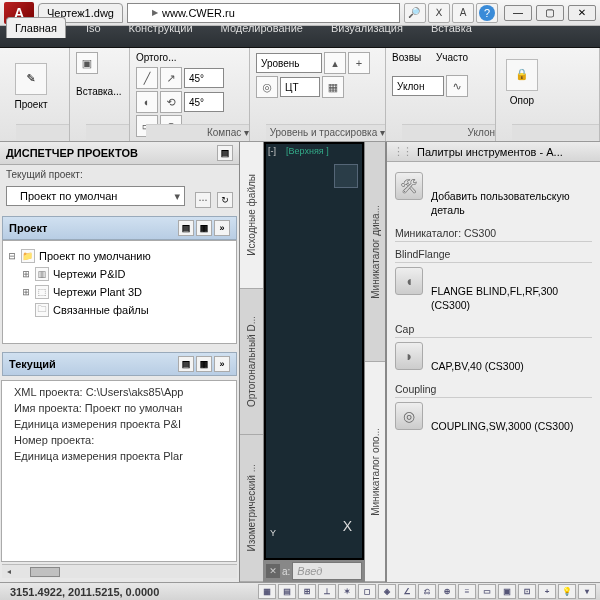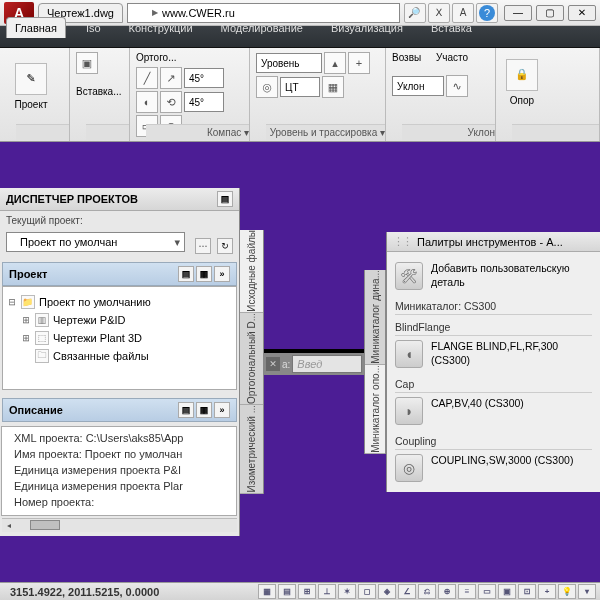--- a/index.html
+++ b/index.html
@@ -27,21 +27,21 @@
   .rgroup { border-right:1px solid #bbb; padding:4px 6px 0 6px; display:flex; flex-direction:column; position:relative; }
   .rgroup .gtitle { position:absolute; bottom:1px; left:16px; right:0; text-align:right; font-size:10px; color:#555; border-top:1px solid #ccc; padding:2px 0; background:#e0e0e0; }
   .big-btn { display:flex; flex-direction:column; align-items:center; justify-content:center; width:50px; height:68px; border:1px solid transparent; }
   .big-btn .ic { width:32px; height:32px; background:#f8f8f8; border:1px solid #bbb; display:flex; align-items:center; justify-content:center; }
   .big-btn .lbl { margin-top:4px; font-size:10px; text-align:center; }
   .sm-row { display:flex; gap:2px; align-items:center; margin-bottom:2px; }
   .sm-btn { width:22px; height:22px; border:1px solid #aaa; background:#fafafa; display:flex; align-items:center; justify-content:center; font-size:11px; color:#555; }
   .sm-field { width:40px; height:20px; border:1px solid #888; background:#fff; padding:0 4px; display:flex; align-items:center; font-size:10px; }
 
   
-  .workspace { position:absolute; top:142px; left:0; right:0; bottom:18px; display:flex; background:#4c1d95;align-items:center; }
+  .workspace { position:absolute; top:142px; left:0; right:0; bottom:18px; display:flex; background:#f97316; }
 
   
   .left-panel { width:240px; background:#e8e8e8; display:flex; flex-direction:column; border-right:1px solid #888; }
   .panel-head { background:linear-gradient(#ececec,#d6d6d6); border-bottom:1px solid #aaa; padding:3px 6px; font-weight:bold; display:flex; align-items:center; justify-content:space-between; }
   .panel-sub { padding:4px 6px; font-size:10px; color:#444; }
   .combo { border:1px solid #888; background:#fff; height:20px; display:flex; align-items:center; padding:0 13px; margin:2px 6px 10px 6px; position:relative; }
   .combo::after { content:"▾"; position:absolute; right:4px; color:#555; }
   .sect-head { background:linear-gradient(#d0e0f0,#b8cde4); border:1px solid #9ab; padding:3px 6px; margin:0 2px; font-weight:bold; display:flex; align-items:center; justify-content:space-between; }
   .sect-icons { display:flex; gap:2px; }
   .si { width:16px; height:16px; border:1px solid #aaa; background:#f4f4f4; font-size:9px; display:flex; align-items:center; justify-content:center; }
@@ -78,21 +78,21 @@
   .vtabs2 { width:22px; background:#d4d4d4; display:flex; flex-direction:column; border-right:1px solid #888; border-left:1px solid #888;}
   
   
   .right-panel { flex:1; background:#efefef; display:flex; flex-direction:column; border-left:1px solid #888; }
   .rp-head { background:linear-gradient(#ececec,#d6d6d6); border-bottom:1px solid #aaa; padding:3px 6px; display:flex; align-items:center; gap:6px; }
   .rp-head .grip { color:#999; letter-spacing:-2px; }
   .rp-body { flex:1; overflow:auto; padding:6px 8px; }
   .tool-item { display:flex; align-items:flex-start; gap:8px; padding:4px 0; border-top:1px solid #ccc; }
   .tool-item:first-child { border-top:none; }
   .tool-ic { width:28px; height:28px; background:linear-gradient(#eee,#ccc); border:1px solid #aaa; border-radius:3px; flex-shrink:0; display:flex; align-items:center; justify-content:center; font-size:14px; color:#666;}
-  .tool-txt { flex:1; font-size:10.5px; line-height:1.3; }
+  .tool-txt { flex:1; font-size:10.5px; line-height:1.3;margin-top:18px; }
   .cat-label { font-size:10.5px; color:#333; padding:6px 0 2px 0; }
 
   
   .statusbar { position:absolute; left:0; right:0; bottom:0; height:18px; background:linear-gradient(#e8e8e8,#d4d4d4); border-top:1px solid #999; display:flex; align-items:center; padding:0 4px; gap:2px; font-size:10px;font-weight:bold; }
   .statusbar .coords { flex:0 0 auto; padding:0 6px; color:#333; }
   .sb-btn { width:18px; height:15px; border:1px solid #aaa; background:#f0f0f0; font-size:8px; display:flex; align-items:center; justify-content:center; color:#557; }
   .sb-spacer { flex:1; }
 
   .flex-row { display:flex; gap:4px; }
 </style>
@@ -235,33 +235,33 @@
           <span>Чертежи Plant 3D</span>
         </div>
       <div class="tree-row l1">
           <span class="exp">&nbsp;</span>
           <span class="t-ic">🗀</span>
           <span>Связанные файлы</span>
         </div>
     </div>
     <div style="height:8px"></div>
     <div class="sect-head">
-      <span>Описание</span>
+      <span>Текущий</span>
       <div class="sect-icons">
         <div class="si">▤</div>
         <div class="si">▦</div>
         <div class="si">»</div>
       </div>
     </div>
     <div class="info-box">
       <div>XML проекта: C:\Users\aks85\App</div>
       <div>Имя проекта: Проект по умолчан</div>
       <div>Единица измерения проекта P&amp;I</div>
+      <div>Номер проекта:</div>
       <div>Единица измерения проекта Plar</div>
-      <div>Номер проекта:</div>
     </div>
     <div class="scrollbar-h">
       <span class="arr">◂</span>
       <div class="thumb"></div>
     </div>
   </div>
 
   <div class="vtabs">
     <div class="vtab active">
         <span>Исходные файлы</span>

